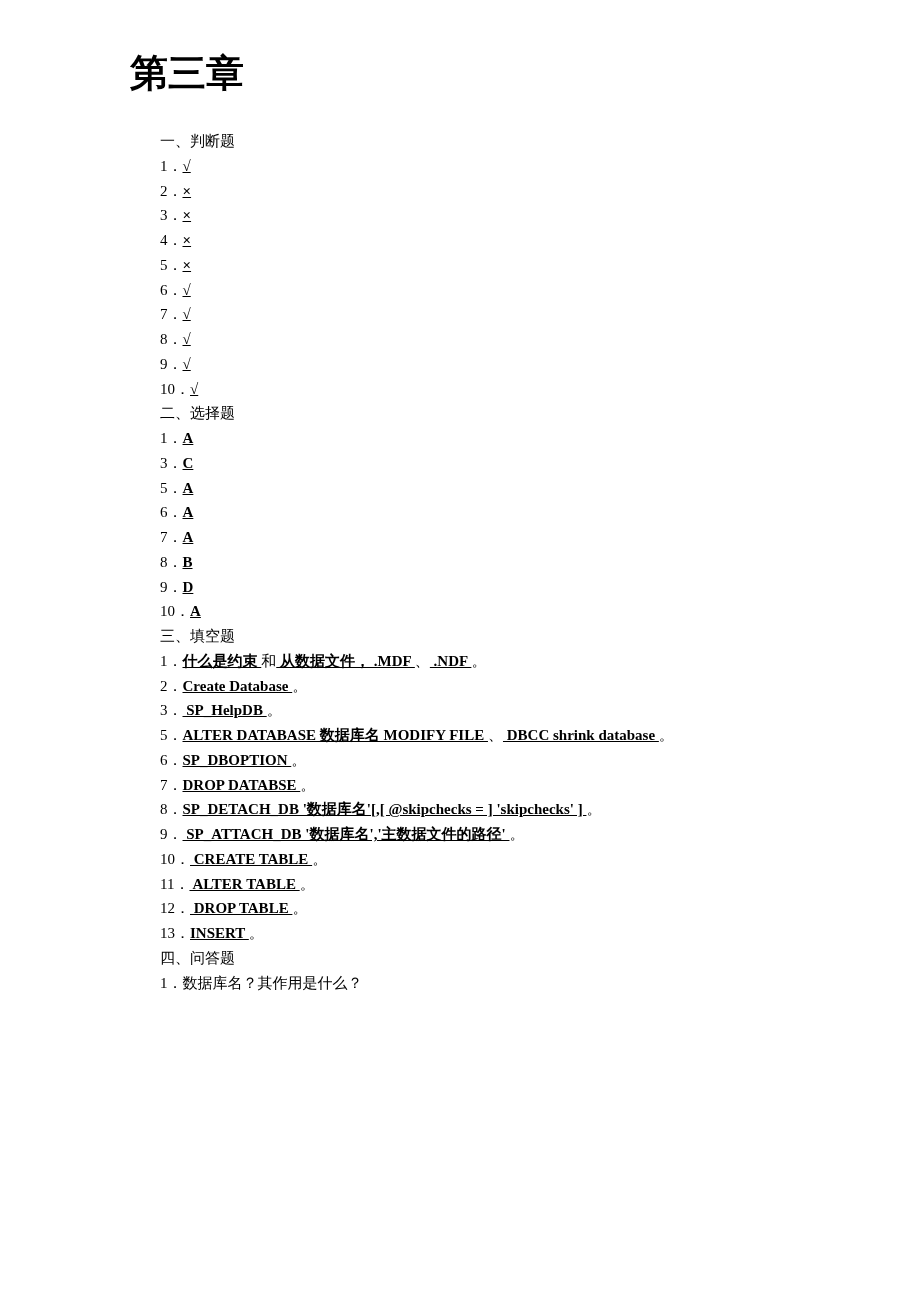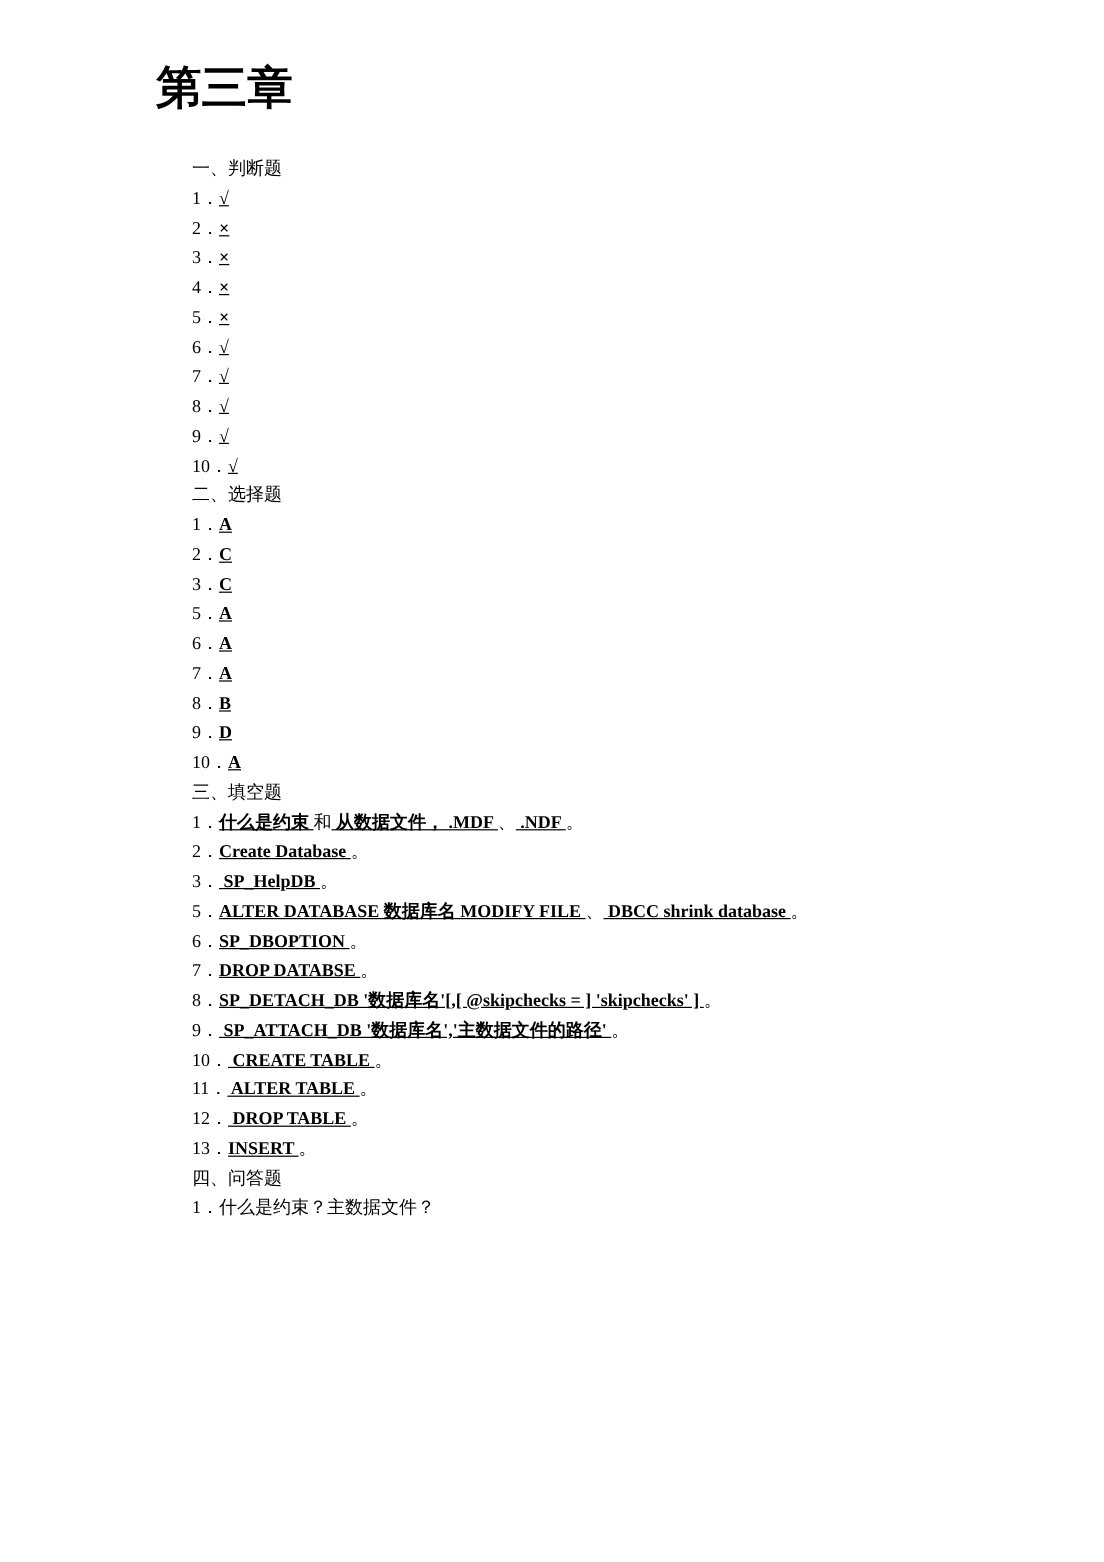--- a/index.html
+++ b/index.html
@@ -72,21 +72,20 @@
         <div class="item"><span class="num">6．</span><span class="ans">√</span></div>
         <div class="item"><span class="num">7．</span><span class="ans">√</span></div>
         <div class="item"><span class="num">8．</span><span class="ans">√</span></div>
         <div class="item"><span class="num">9．</span><span class="ans">√</span></div>
         <div class="item"><span class="num">10．</span><span class="ans">√</span></div>
       </div>
 
     <div class="section-header">二、选择题</div>
     <div id="choice-list">
         <div class="item"><span class="num">1．</span><span class="ans">A</span></div>
-        <div class="item"><span class="num">2．</span><span class="ans">C</span></div>
         <div class="item"><span class="num">3．</span><span class="ans">C</span></div>
         <div class="item"><span class="num">5．</span><span class="ans">A</span></div>
         <div class="item"><span class="num">6．</span><span class="ans">A</span></div>
         <div class="item"><span class="num">7．</span><span class="ans">A</span></div>
         <div class="item"><span class="num">8．</span><span class="ans">B</span></div>
         <div class="item"><span class="num">9．</span><span class="ans">D</span></div>
         <div class="item"><span class="num">10．</span><span class="ans">A</span></div>
       </div>
 
     <div class="section-header">三、填空题</div>
@@ -100,17 +99,17 @@
         <div class="fill-item"><span class="num">8．</span><span class="u">SP_DETACH_DB     '数据库名'[,[ @skipchecks = ] 'skipchecks' ]        </span><span class="plain">。</span></div>
         <div class="fill-item"><span class="num">9．</span><span class="u">  SP_ATTACH_DB    '数据库名','主数据文件的路径'          </span><span class="plain">。</span></div>
         <div class="fill-item"><span class="num">10．</span><span class="u"> CREATE TABLE          </span><span class="plain">。</span></div>
         <div class="fill-item"><span class="num">11．</span><span class="u"> ALTER TABLE           </span><span class="plain">。</span></div>
         <div class="fill-item"><span class="num">12．</span><span class="u"> DROP TABLE          </span><span class="plain">。</span></div>
         <div class="fill-item"><span class="num">13．</span><span class="u">INSERT         </span><span class="plain">。</span></div>
       </div>
 
     <div class="section-header">四、问答题</div>
     <div class="qa">
-      <span>1．</span><span>什么是约束？主数据文件？</span>
+      <span>1．</span><span>数据库名？其作用是什么？</span>
     </div>
 
   </div>
 </div>
 
 </body></html>

